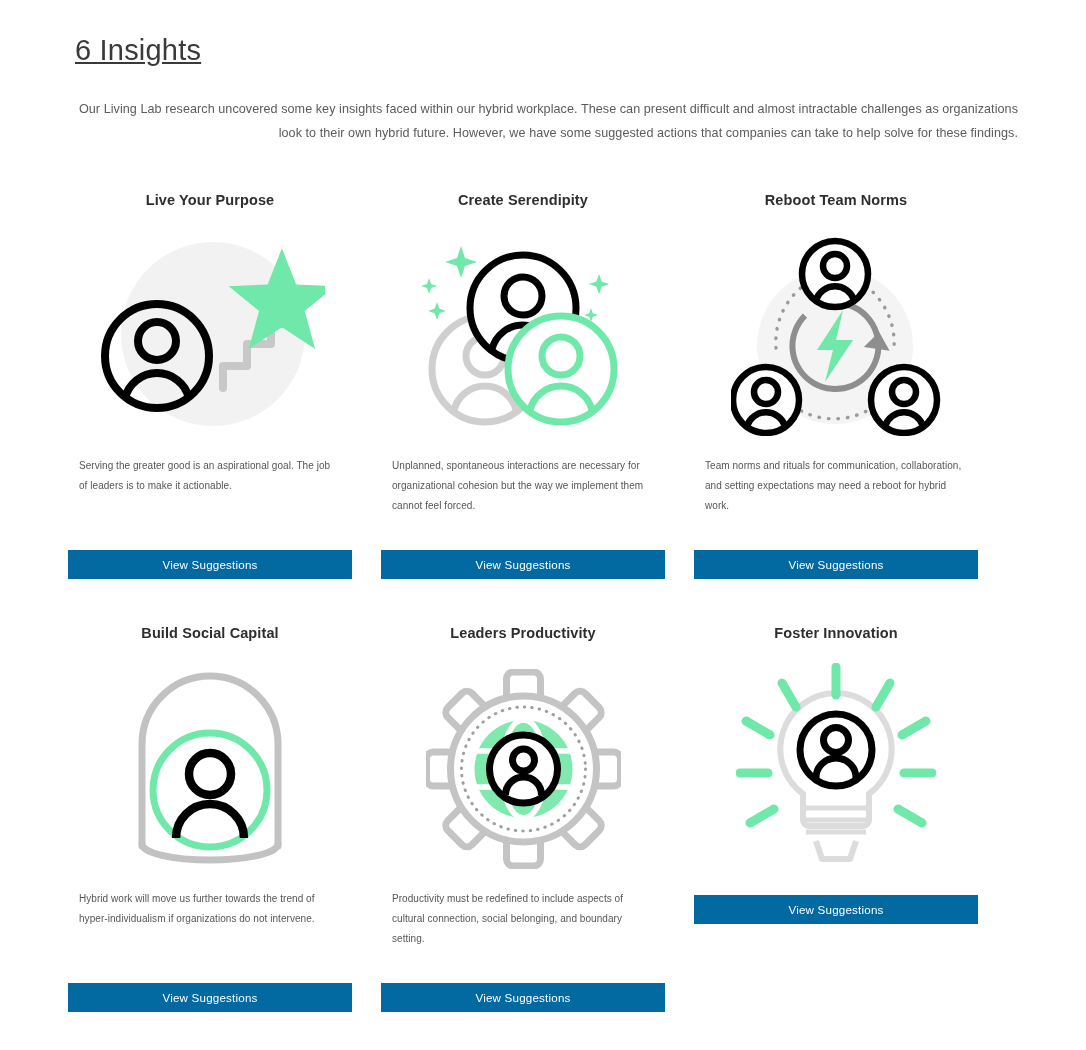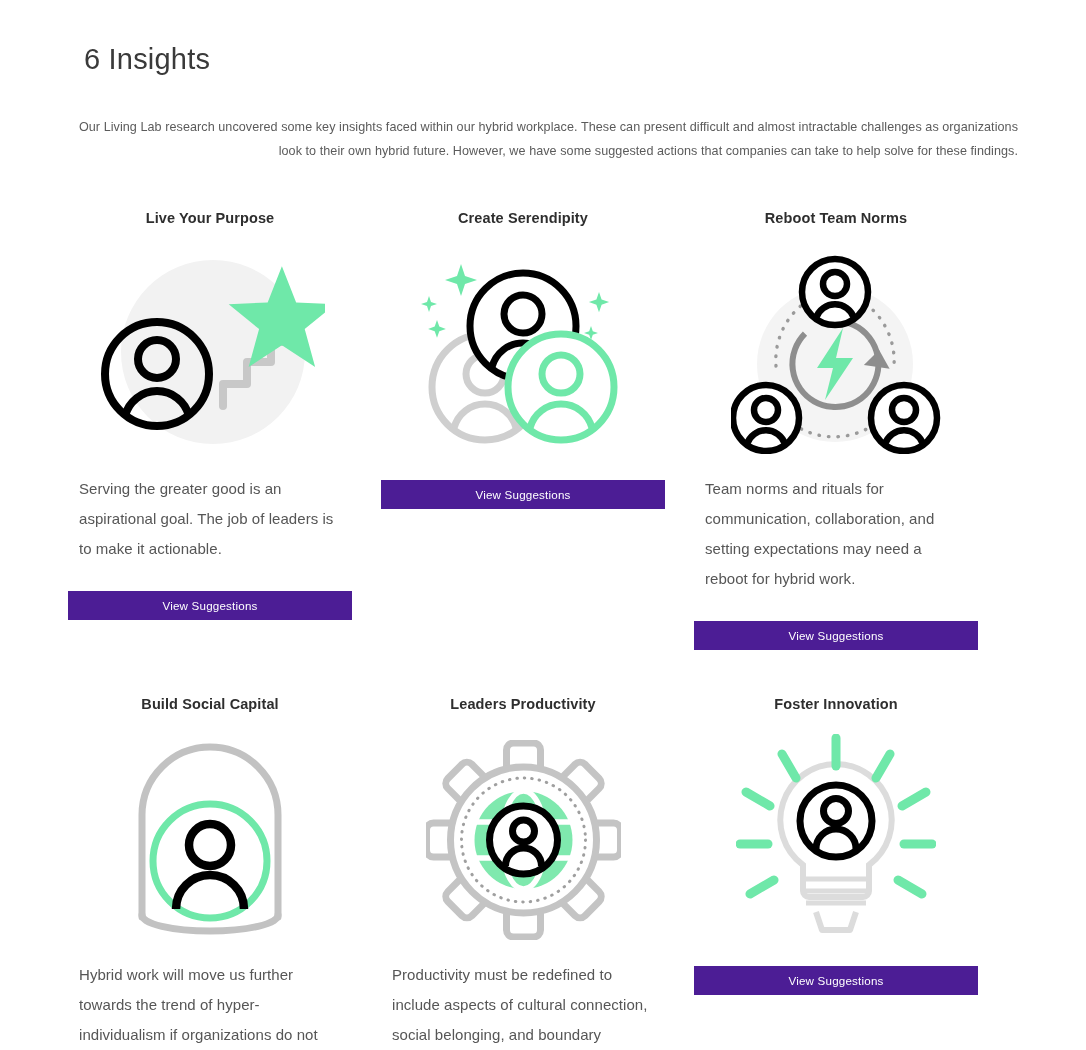--- a/index.html
+++ b/index.html
@@ -18,23 +18,24 @@
   }
   .page {
     width: 1086px;
     padding: 0 68px;
   }
   .page-title {
     font-size: 29px;
     font-weight: 400;
     color: #3a3a3a;
     letter-spacing: 0.2px;
-    margin: 16px;
+    margin: 7px;
     padding-top: 26px;
     line-height: 1.2;
+    text-decoration: underline;
   }
   .intro {
     margin: 0;
     padding-top: 22px;
     font-size: 12.6px;
     line-height: 1.95;
     color: #5b5b5b;
     max-width: 952px;
     letter-spacing: 0.06px;
     text-align: right;
@@ -66,34 +67,34 @@
   .card-art {
     height: 228px;
     width: 100%;
     display: flex;
     align-items: center;
     justify-content: center;
     margin-top: 12px;
   }
   .card-art svg { display: block; }
   .card-body {
-    font-size: 15px;
+    font-size: 10px;
     line-height: 2.0;
     color: #565656;
     width: 262px;
     margin-top: 6px;
     letter-spacing: 0.05px;
     min-height: 72px;
   }
   .card-btn {
     margin-top: 12px;
     width: 284px;
     height: 29px;
     border: 0;
-    background: #4c1d95;
+    background: #0369a1;
     color: #ffffff;
     font-family: "Liberation Sans", sans-serif;
     font-size: 11.6px;
     letter-spacing: 0.2px;
     cursor: pointer;
     display: flex;
     align-items: center;
     justify-content: center;
   }
   .row2 .card-body { min-height: 72px; }
@@ -147,20 +148,21 @@
 
           <g fill="#6fe8a9">
             <path d="M48 10 l4 12 12 4 -12 4 -4 12 -4 -12 -12 -4 12 -4z"></path>
             <path d="M186 38 l2.6 7.5 7.5 2.6 -7.5 2.6 -2.6 7.5 -2.6 -7.5 -7.5 -2.6 7.5 -2.6z"></path>
             <path d="M16 42 l2 6 6 2 -6 2 -2 6 -2 -6 -6 -2 6 -2z"></path>
             <path d="M24 66 l2.3 6.6 6.6 2.3 -6.6 2.3 -2.3 6.6 -2.3 -6.6 -6.6 -2.3 6.6 -2.3z"></path>
             <path d="M178 72 l1.8 5.2 5.2 1.8 -5.2 1.8 -1.8 5.2 -1.8 -5.2 -5.2 -1.8 5.2 -1.8z"></path>
           </g>
         </svg>
       </div>
+      <p class="card-body">Unplanned, spontaneous interactions are necessary for organizational cohesion but the way we implement them cannot feel forced.</p>
       <button class="card-btn">View Suggestions</button>
     </div>
 
     <div class="card">
       <h2 class="card-title">Reboot Team Norms</h2>
       <div class="card-art">
         <svg width="210" height="200" viewBox="0 0 210 200" aria-hidden="true">
           <circle cx="104" cy="110" r="78" fill="#f4f4f4"></circle>
 
           <g fill="none" stroke="#9a9a9a" stroke-width="3.4" stroke-linecap="round" stroke-dasharray="0.5 9">

